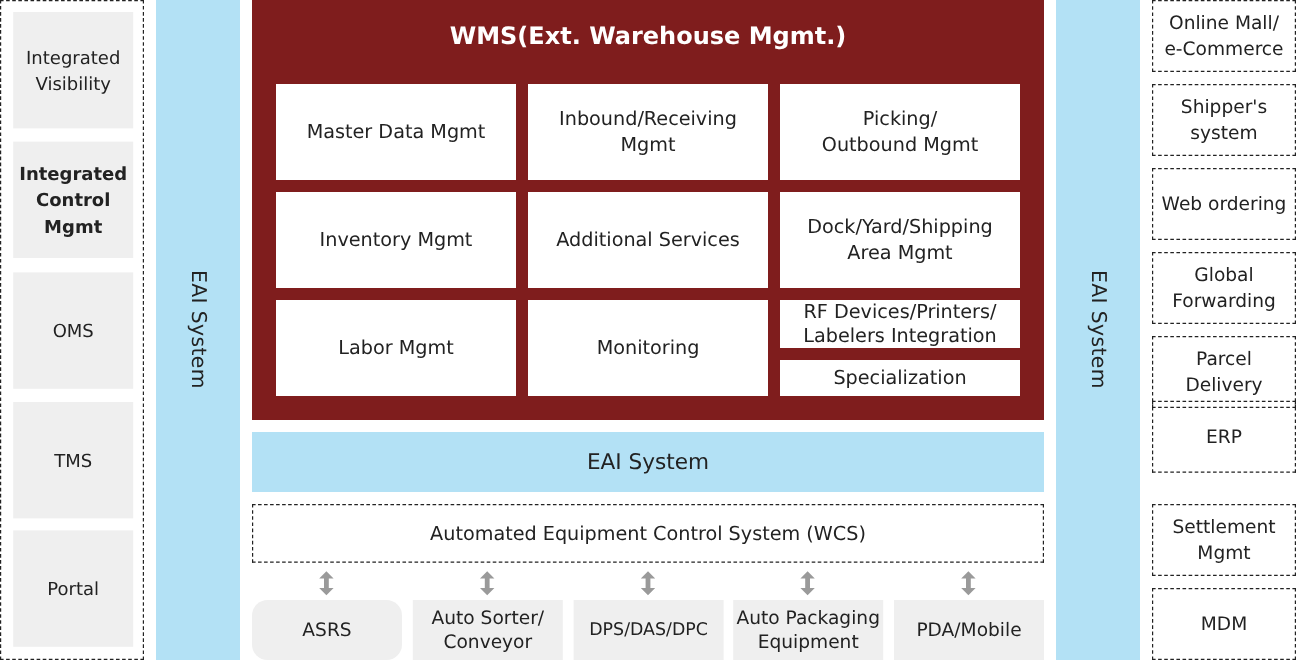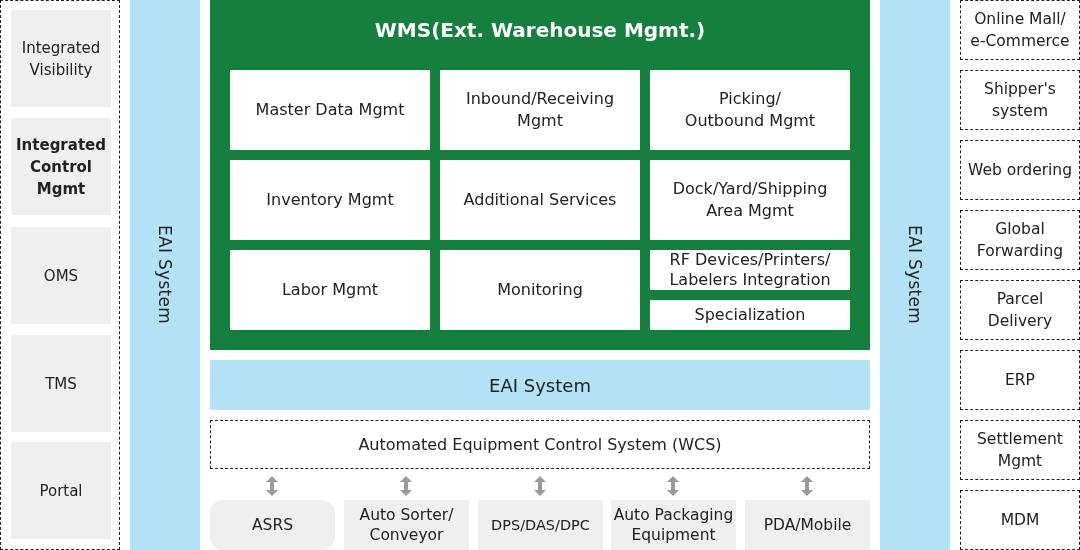--- a/index.html
+++ b/index.html
@@ -10,21 +10,21 @@
 
     
     #left-container { left: 0; top: 0; width: 120px; height: 550px; border: 1px dashed #222; border-top: 1px dashed #222; }
     .left-box { position: absolute; left: 10px; width: 100px; background: #efefef; font-size: 15px; line-height: 22px; }
 
     
     .eai-vert { background: #b3e1f5; }
     .vert-text { writing-mode: vertical-rl; font-size: 17px; letter-spacing: 0.3px; color: #222; }
 
     
-    #wms { left: 210px; top: 0; width: 660px; height: 350px; background: #15803d; }
+    #wms { left: 210px; top: 0; width: 660px; height: 350px; background: #7f1d1d; }
     #wms-title { position: absolute; left: 0; top: 18px; width: 660px; text-align: center; color: #fff; font-weight: bold; font-size: 20px; }
     .cell { position: absolute; background: #fff; font-size: 16px; line-height: 22px; color: #222; }
 
     
     #eai-horiz { left: 210px; top: 360px; width: 660px; height: 50px; background: #b3e1f5; font-size: 18px; }
 
     
     #wcs { left: 210px; top: 420px; width: 660px; height: 49px; border: 1px dashed #222; font-size: 16px; }
 
     .arrow { position: absolute; top: 475px; width: 20px; height: 22px; }
@@ -147,21 +147,21 @@
   </div>
 <div class="right-box center" style="top:140px;">
     <span>Web ordering</span>
   </div>
 <div class="right-box center" style="top:210px;padding:0 8px;">
     <span>Global Forwarding</span>
   </div>
 <div class="right-box center" style="top:280px;padding:0 22px;">
     <span>Parcel Delivery</span>
   </div>
-<div class="right-box center" style="top:350px;">
+<div class="right-box center" style="top:334px;">
     <span>ERP</span>
   </div>
 <div class="right-box center" style="top:420px;padding:0 8px;">
     <span>Settlement Mgmt</span>
   </div>
 <div class="right-box center" style="top:490px;">
     <span>MDM</span>
   </div>
 
 </body></html>

